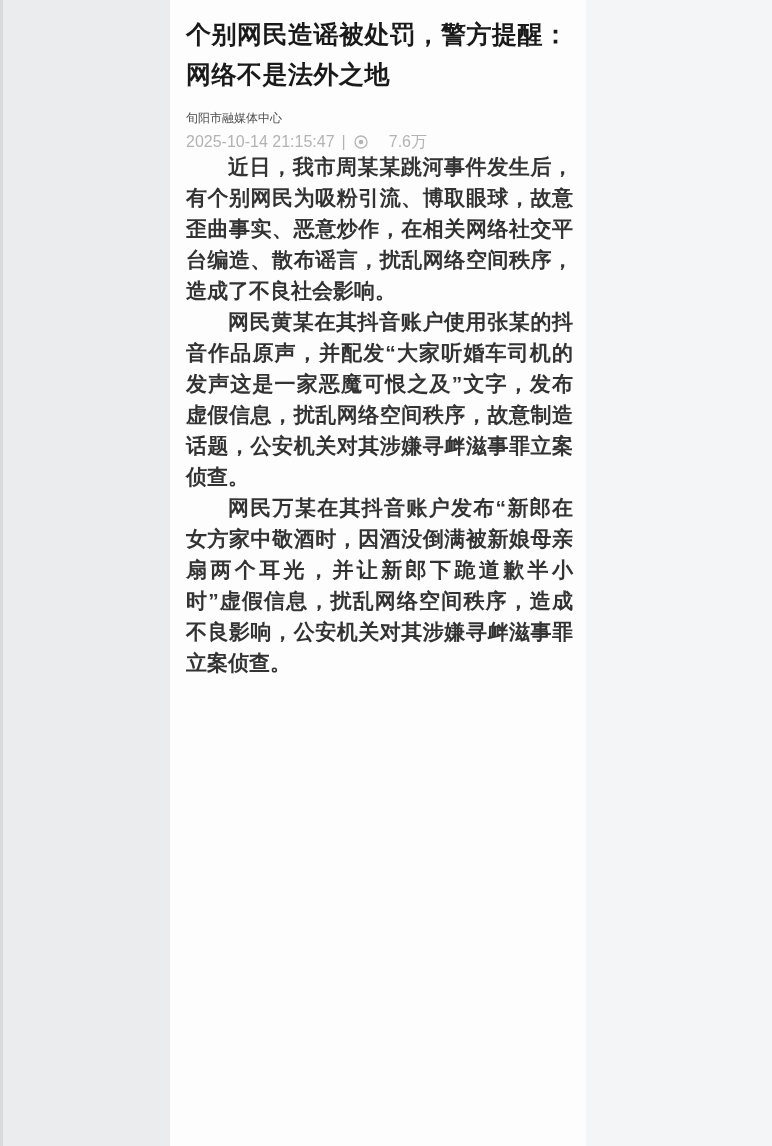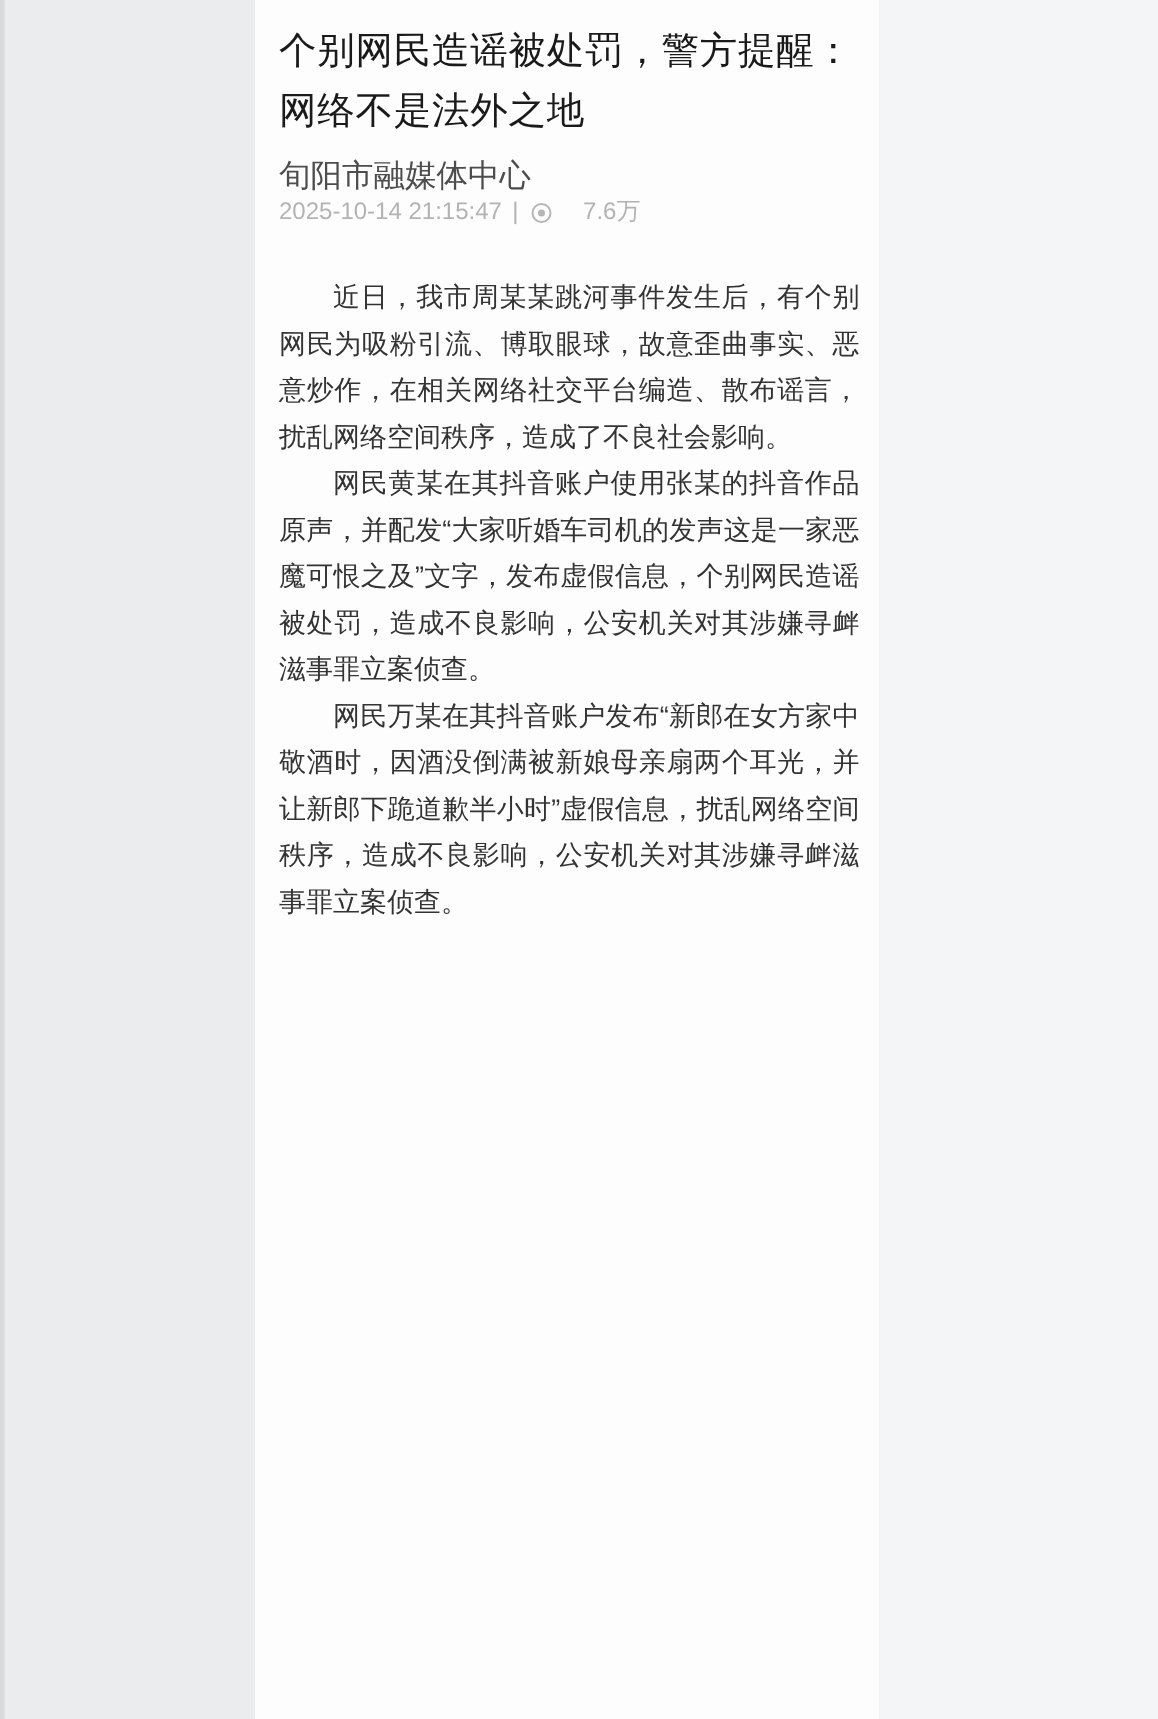--- a/index.html
+++ b/index.html
@@ -32,27 +32,27 @@
     padding: 14px 13px 0 16px;
   }
   .right-margin {
     flex: 1 1 auto;
     background: var(--right-bg, #f4f5f6);
   }
   .title {
     margin: 0;
     font-size: 25px;
     line-height: 40px;
-    font-weight: 400;
+    font-weight: 700;
     color: var(--title-color, #1a1a1a);
     letter-spacing: 0.5px;
   }
   .source {
     margin-top: 14px;
-    font-size: 21px;
+    font-size: 12px;
     line-height: 20px;
     color: var(--source-color, #4d4d4d);
   }
   .meta {
     margin-top: 5px;
     font-size: 16px;
     line-height: 18px;
     color: var(--meta-color, #b3b3b3);
     display: flex;
     align-items: center;
@@ -62,25 +62,26 @@
   .views {
     display: inline-flex;
     align-items: center;
     gap: 20px;
   }
   .eye {
     display: inline-flex;
     align-items: center;
   }
   .body {
-    margin-top: 32px;
-    font-size: 18px;
+    margin-top: 0;
+    font-size: 21px;
     line-height: 31px;
     color: var(--body-color, #333333);
     text-align: justify;
+    font-weight: bold;
   }
   .body p {
     margin: 0;
     text-indent: 2em;
   }
 </style>
 </head>
 <body>
 
 <div class="screen">
@@ -100,19 +101,19 @@
             <circle cx="12" cy="12" r="9" fill="none" stroke="#b5b5b5" stroke-width="2"></circle>
             <circle cx="12" cy="12" r="3.5" fill="#b5b5b5"></circle>
           </svg>
         </span>
         <span>7.6万</span>
       </span>
     </div>
 
     <div class="body">
         <p>近日，我市周某某跳河事件发生后，有个别网民为吸粉引流、博取眼球，故意歪曲事实、恶意炒作，在相关网络社交平台编造、散布谣言，扰乱网络空间秩序，造成了不良社会影响。</p>
-        <p>网民黄某在其抖音账户使用张某的抖音作品原声，并配发“大家听婚车司机的发声这是一家恶魔可恨之及”文字，发布虚假信息，个别网民造谣被处罚，造成不良影响，公安机关对其涉嫌寻衅滋事罪立案侦查。</p>
+        <p>网民黄某在其抖音账户使用张某的抖音作品原声，并配发“大家听婚车司机的发声这是一家恶魔可恨之及”文字，发布虚假信息，扰乱网络空间秩序，故意制造话题，公安机关对其涉嫌寻衅滋事罪立案侦查。</p>
         <p>网民万某在其抖音账户发布“新郎在女方家中敬酒时，因酒没倒满被新娘母亲扇两个耳光，并让新郎下跪道歉半小时”虚假信息，扰乱网络空间秩序，造成不良影响，公安机关对其涉嫌寻衅滋事罪立案侦查。</p>
       </div>
   </div>
 
   <div class="right-margin"></div>
 </div>
 
 </body></html>

